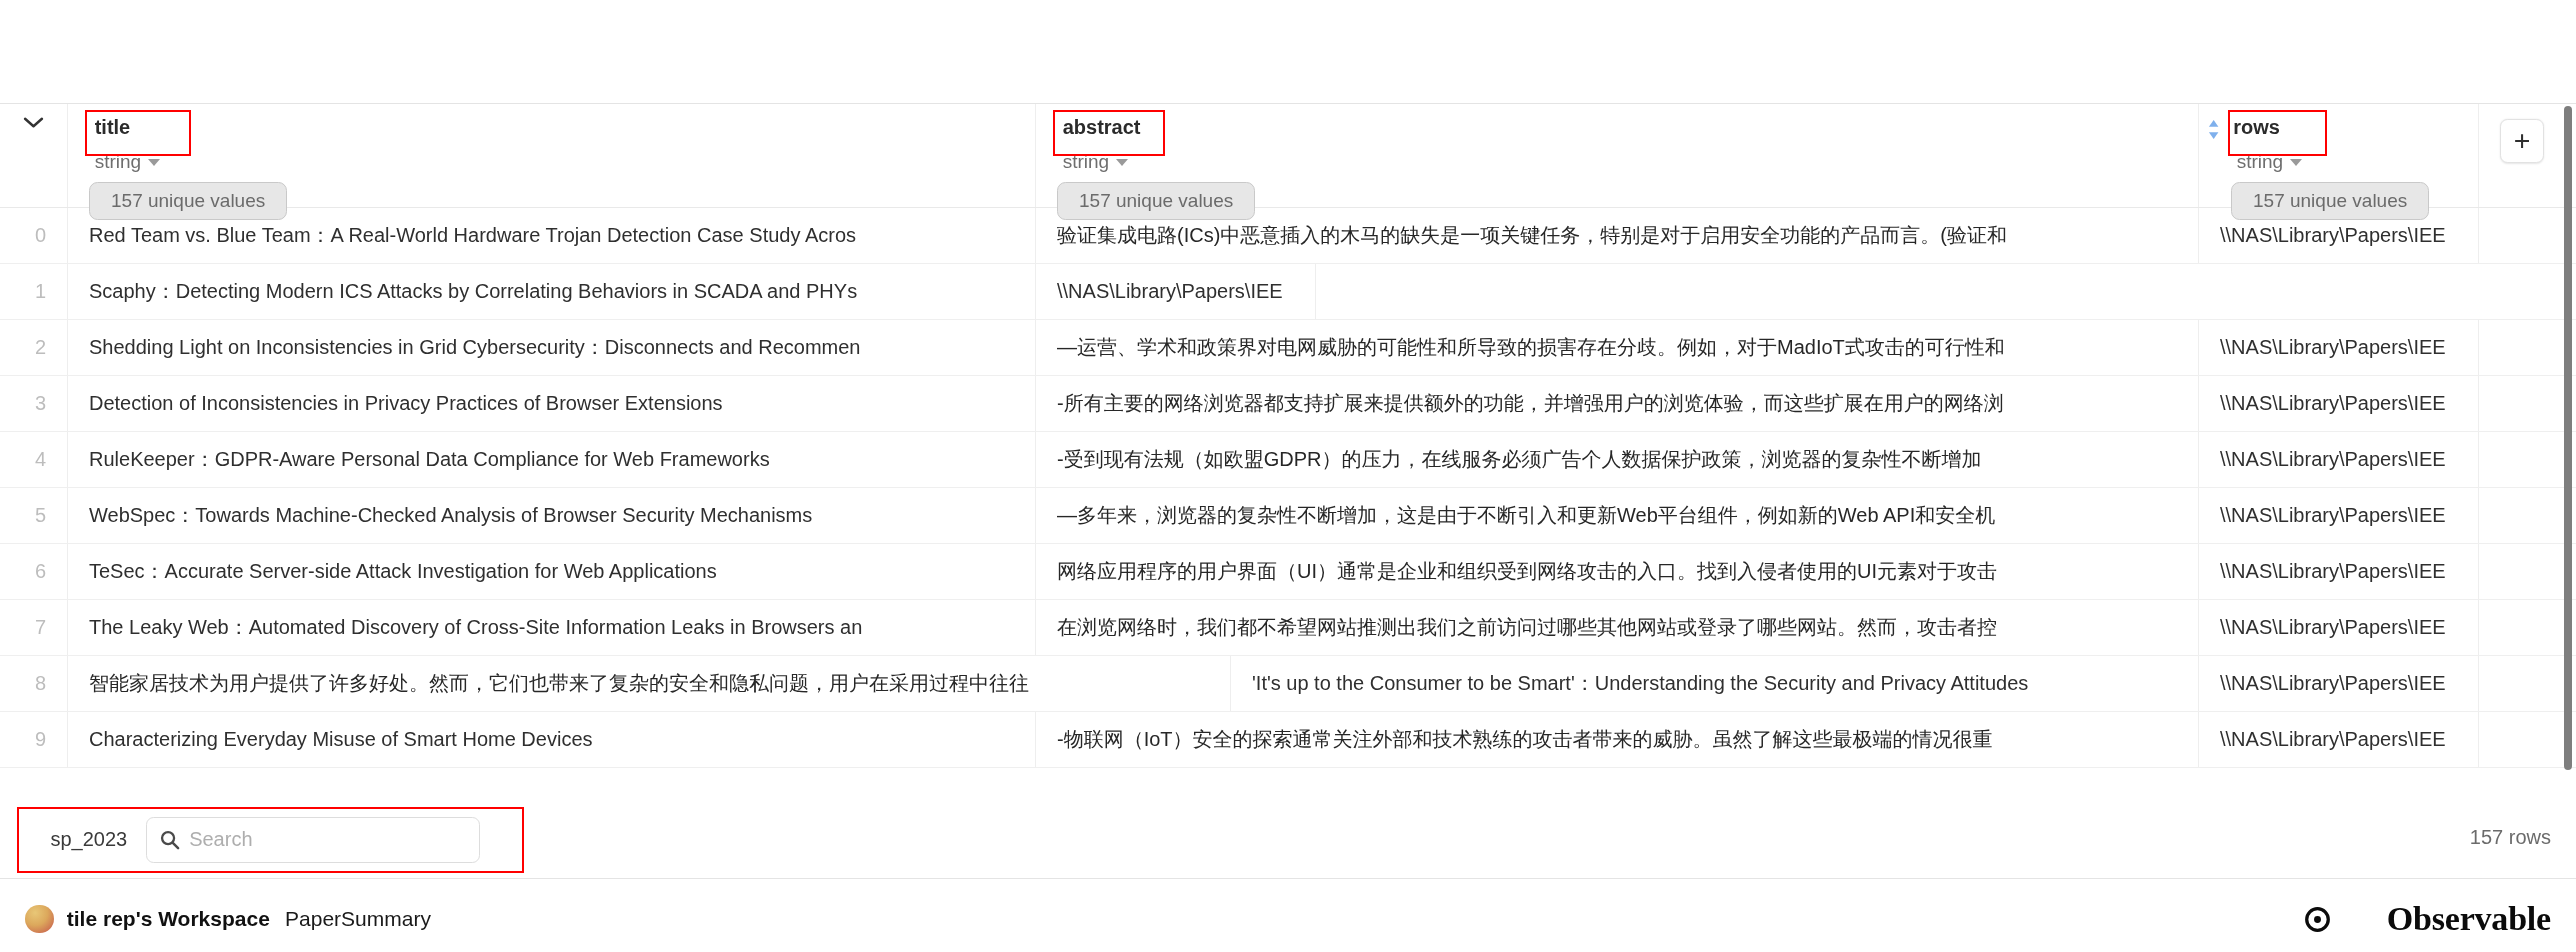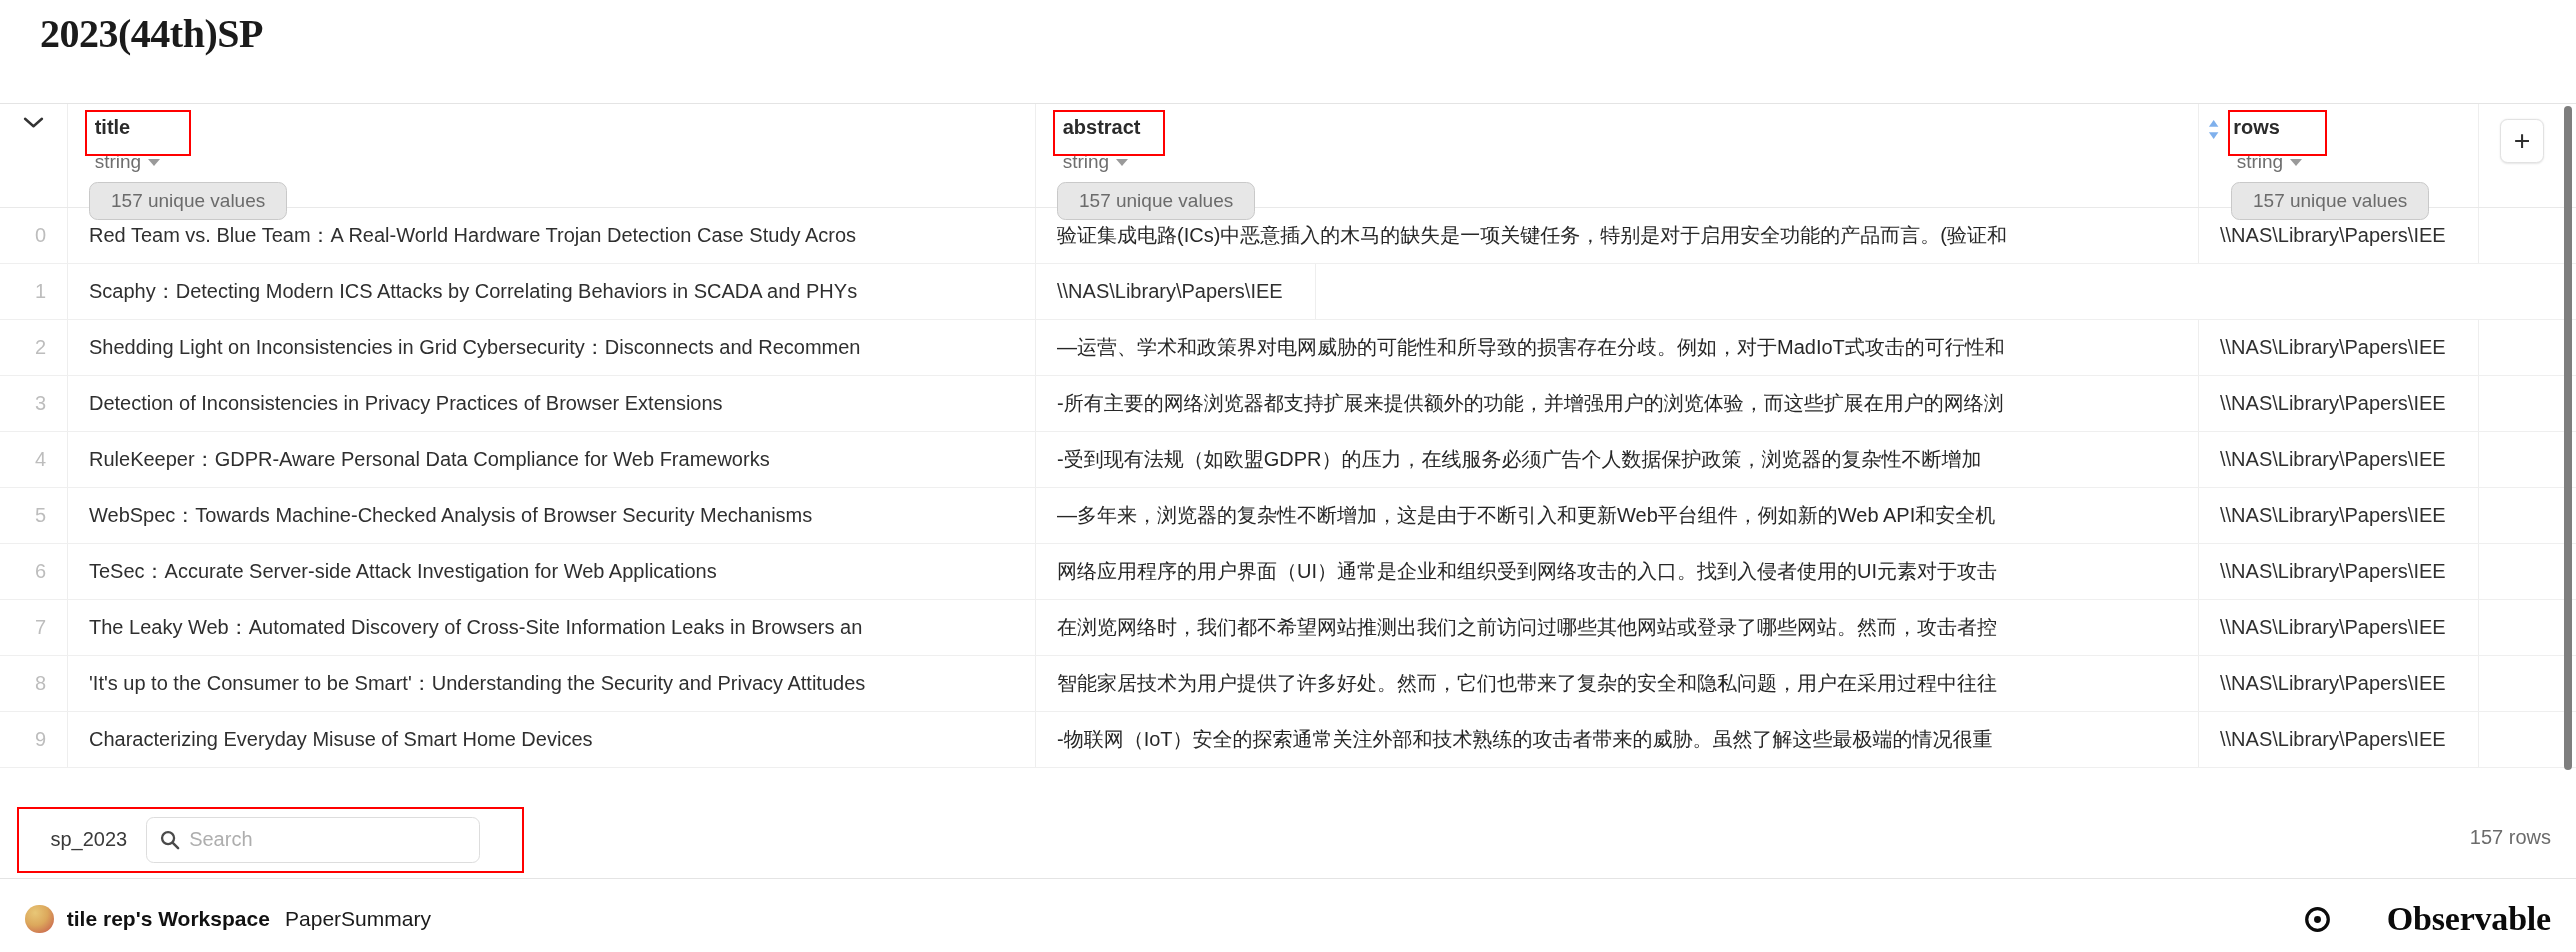--- a/index.html
+++ b/index.html
@@ -310,21 +310,20 @@
     color: #0b0b0b;
     letter-spacing: -0.2px;
     margin-left: 47px;
   }
 </style>
 </head>
 <body>
 
 <div class="page">
 
-  <div class="page-title">2023(44th)SP</div>
 
   <div class="table-wrap">
     <div class="grid">
 
       <div class="hdr">
 
         <div class="hdr-cell col-gutter hdr-gutter">
           <span>
             <svg class="chev" viewBox="0 0 26 16" fill="none" aria-hidden="true">
               <path d="M4 4 L13 12 L22 4" stroke="#333" stroke-width="2.6" fill="none" stroke-linecap="round" stroke-linejoin="round"></path>
@@ -430,22 +429,22 @@
         </div>
         <div class="row">
           <div class="cell gutter col-gutter">7</div>
           <div class="cell col-title">The Leaky Web：Automated Discovery of Cross-Site Information Leaks in Browsers an</div>
           <div class="cell cjk col-abs">在浏览网络时，我们都不希望网站推测出我们之前访问过哪些其他网站或登录了哪些网站。然而，攻击者控</div>
           <div class="cell col-path">\\NAS\Library\Papers\IEE</div>
           <div class="cell plus-cell col-plus"></div>
         </div>
         <div class="row">
           <div class="cell gutter col-gutter">8</div>
+          <div class="cell cjk col-abs">智能家居技术为用户提供了许多好处。然而，它们也带来了复杂的安全和隐私问题，用户在采用过程中往往</div>
           <div class="cell col-title">'It's up to the Consumer to be Smart'：Understanding the Security and Privacy Attitudes</div>
-          <div class="cell cjk col-abs">智能家居技术为用户提供了许多好处。然而，它们也带来了复杂的安全和隐私问题，用户在采用过程中往往</div>
           <div class="cell col-path">\\NAS\Library\Papers\IEE</div>
           <div class="cell plus-cell col-plus"></div>
         </div>
         <div class="row">
           <div class="cell gutter col-gutter">9</div>
           <div class="cell col-title">Characterizing Everyday Misuse of Smart Home Devices</div>
           <div class="cell cjk col-abs">-物联网（IoT）安全的探索通常关注外部和技术熟练的攻击者带来的威胁。虽然了解这些最极端的情况很重</div>
           <div class="cell col-path">\\NAS\Library\Papers\IEE</div>
           <div class="cell plus-cell col-plus"></div>
         </div>

